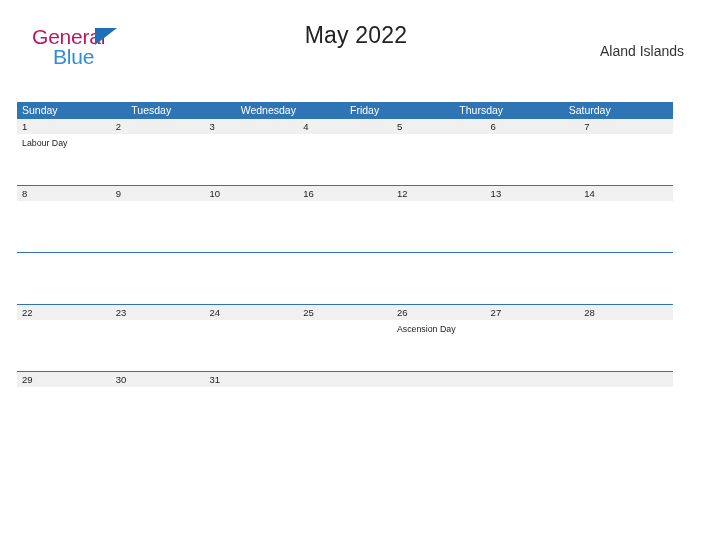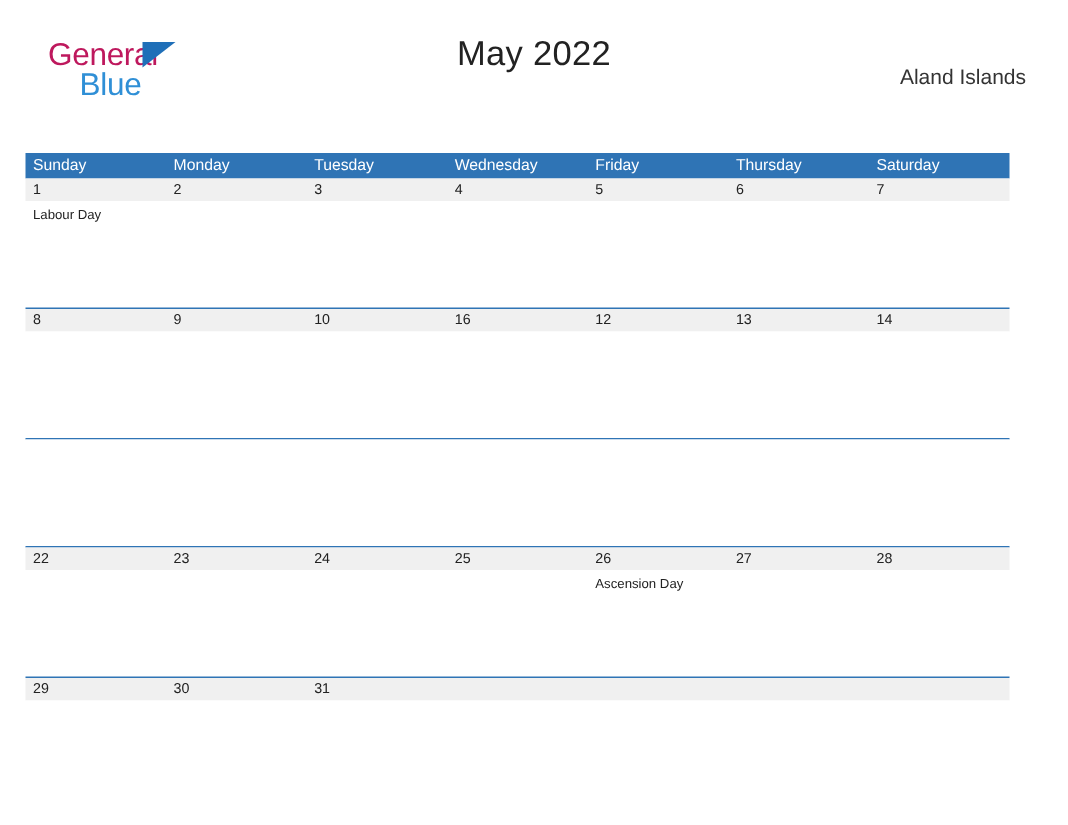--- a/index.html
+++ b/index.html
@@ -145,21 +145,21 @@
     color: #222222;
     padding-left: 5px;
     box-sizing: border-box;
     font-family: "Liberation Sans", sans-serif;
   }
 
   .week-body {
     display: flex;
     width: 100%;
     background: #ffffff;
-    height: 71px;
+    height: 51px;
   }
   .week-row.last .week-body {
     height: 28px;
   }
   .event-cell {
     flex: 1 1 0;
     min-width: 0;
     padding-left: 5px;
     padding-top: 4px;
     box-sizing: border-box;
@@ -190,21 +190,20 @@
 
     <div class="cal-title">May 2022</div>
 
     <div class="cal-location">Aland Islands</div>
 
   </div>
 
   <div class="calendar">
     <div class="weekday-row" id="weekday-row">
         <div class="weekday-cell">Sunday</div>
-        <div class="weekday-cell">Monday</div>
         <div class="weekday-cell">Tuesday</div>
         <div class="weekday-cell">Wednesday</div>
         <div class="weekday-cell">Friday</div>
         <div class="weekday-cell">Thursday</div>
         <div class="weekday-cell">Saturday</div>
       </div>
     <div id="weeks-container">
         <div class="week-row first">
           <div class="week-dates">
             <div class="date-cell">1</div>

